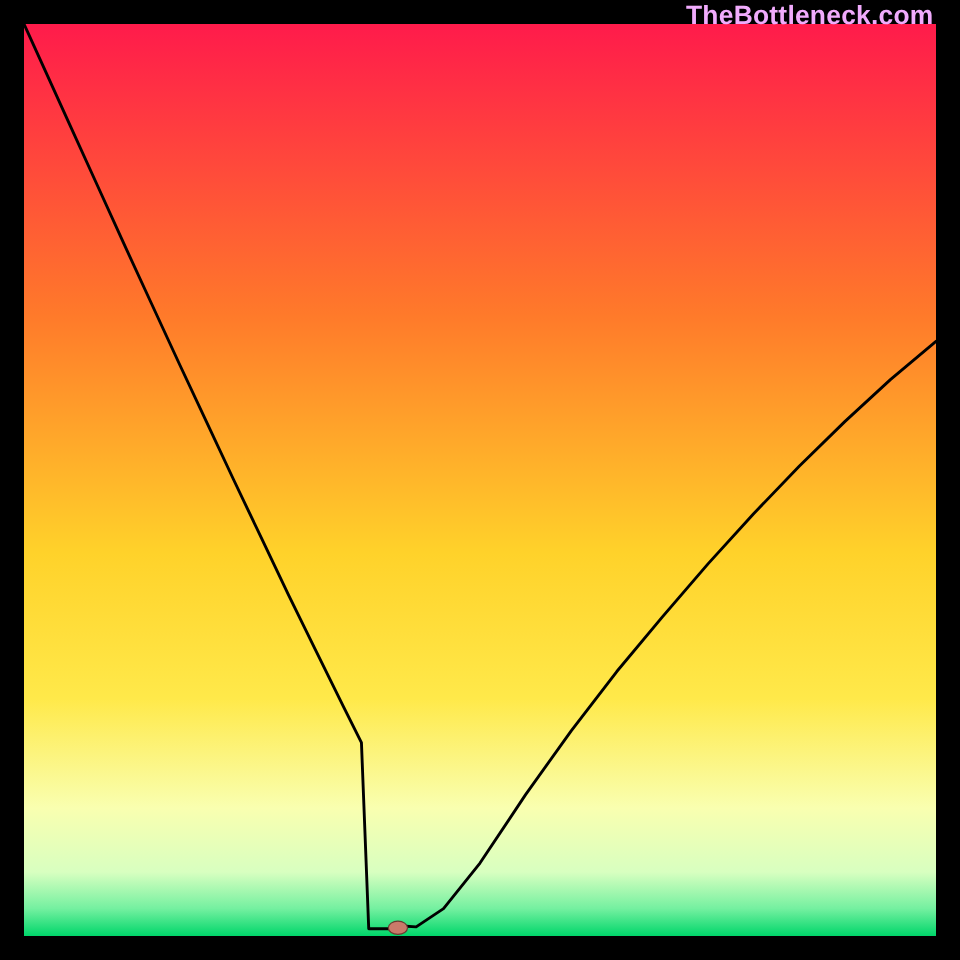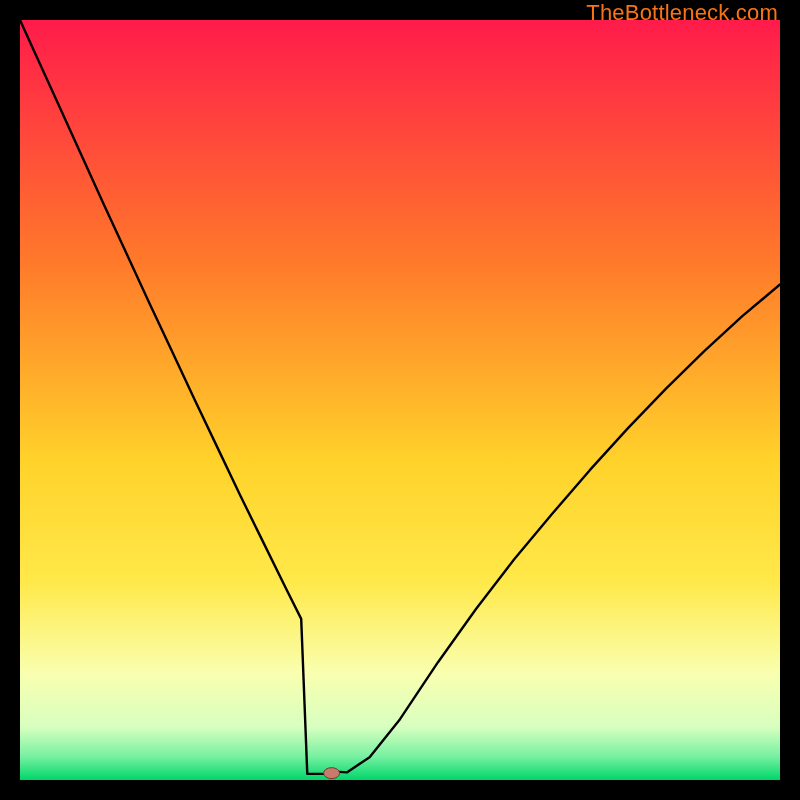--- a/index.html
+++ b/index.html
@@ -24,22 +24,22 @@
     left: 0;
     top: 0;
     width: 760px;
     height: 760px;
   }
   .watermark {
     position: absolute;
     top: 0px;
     right: 22px;
     font-size: 22px;
-    font-weight: 400;
-    color: #f97316;
+    font-weight: 700;
+    color: #f0abfc;
     letter-spacing: 0.2px;
     user-select: none;
   }
 </style>
 </head>
 <body>
 
 <div class="frame">
   <svg class="plot-area" viewBox="0 0 760 760" preserveAspectRatio="none">
     <defs>

